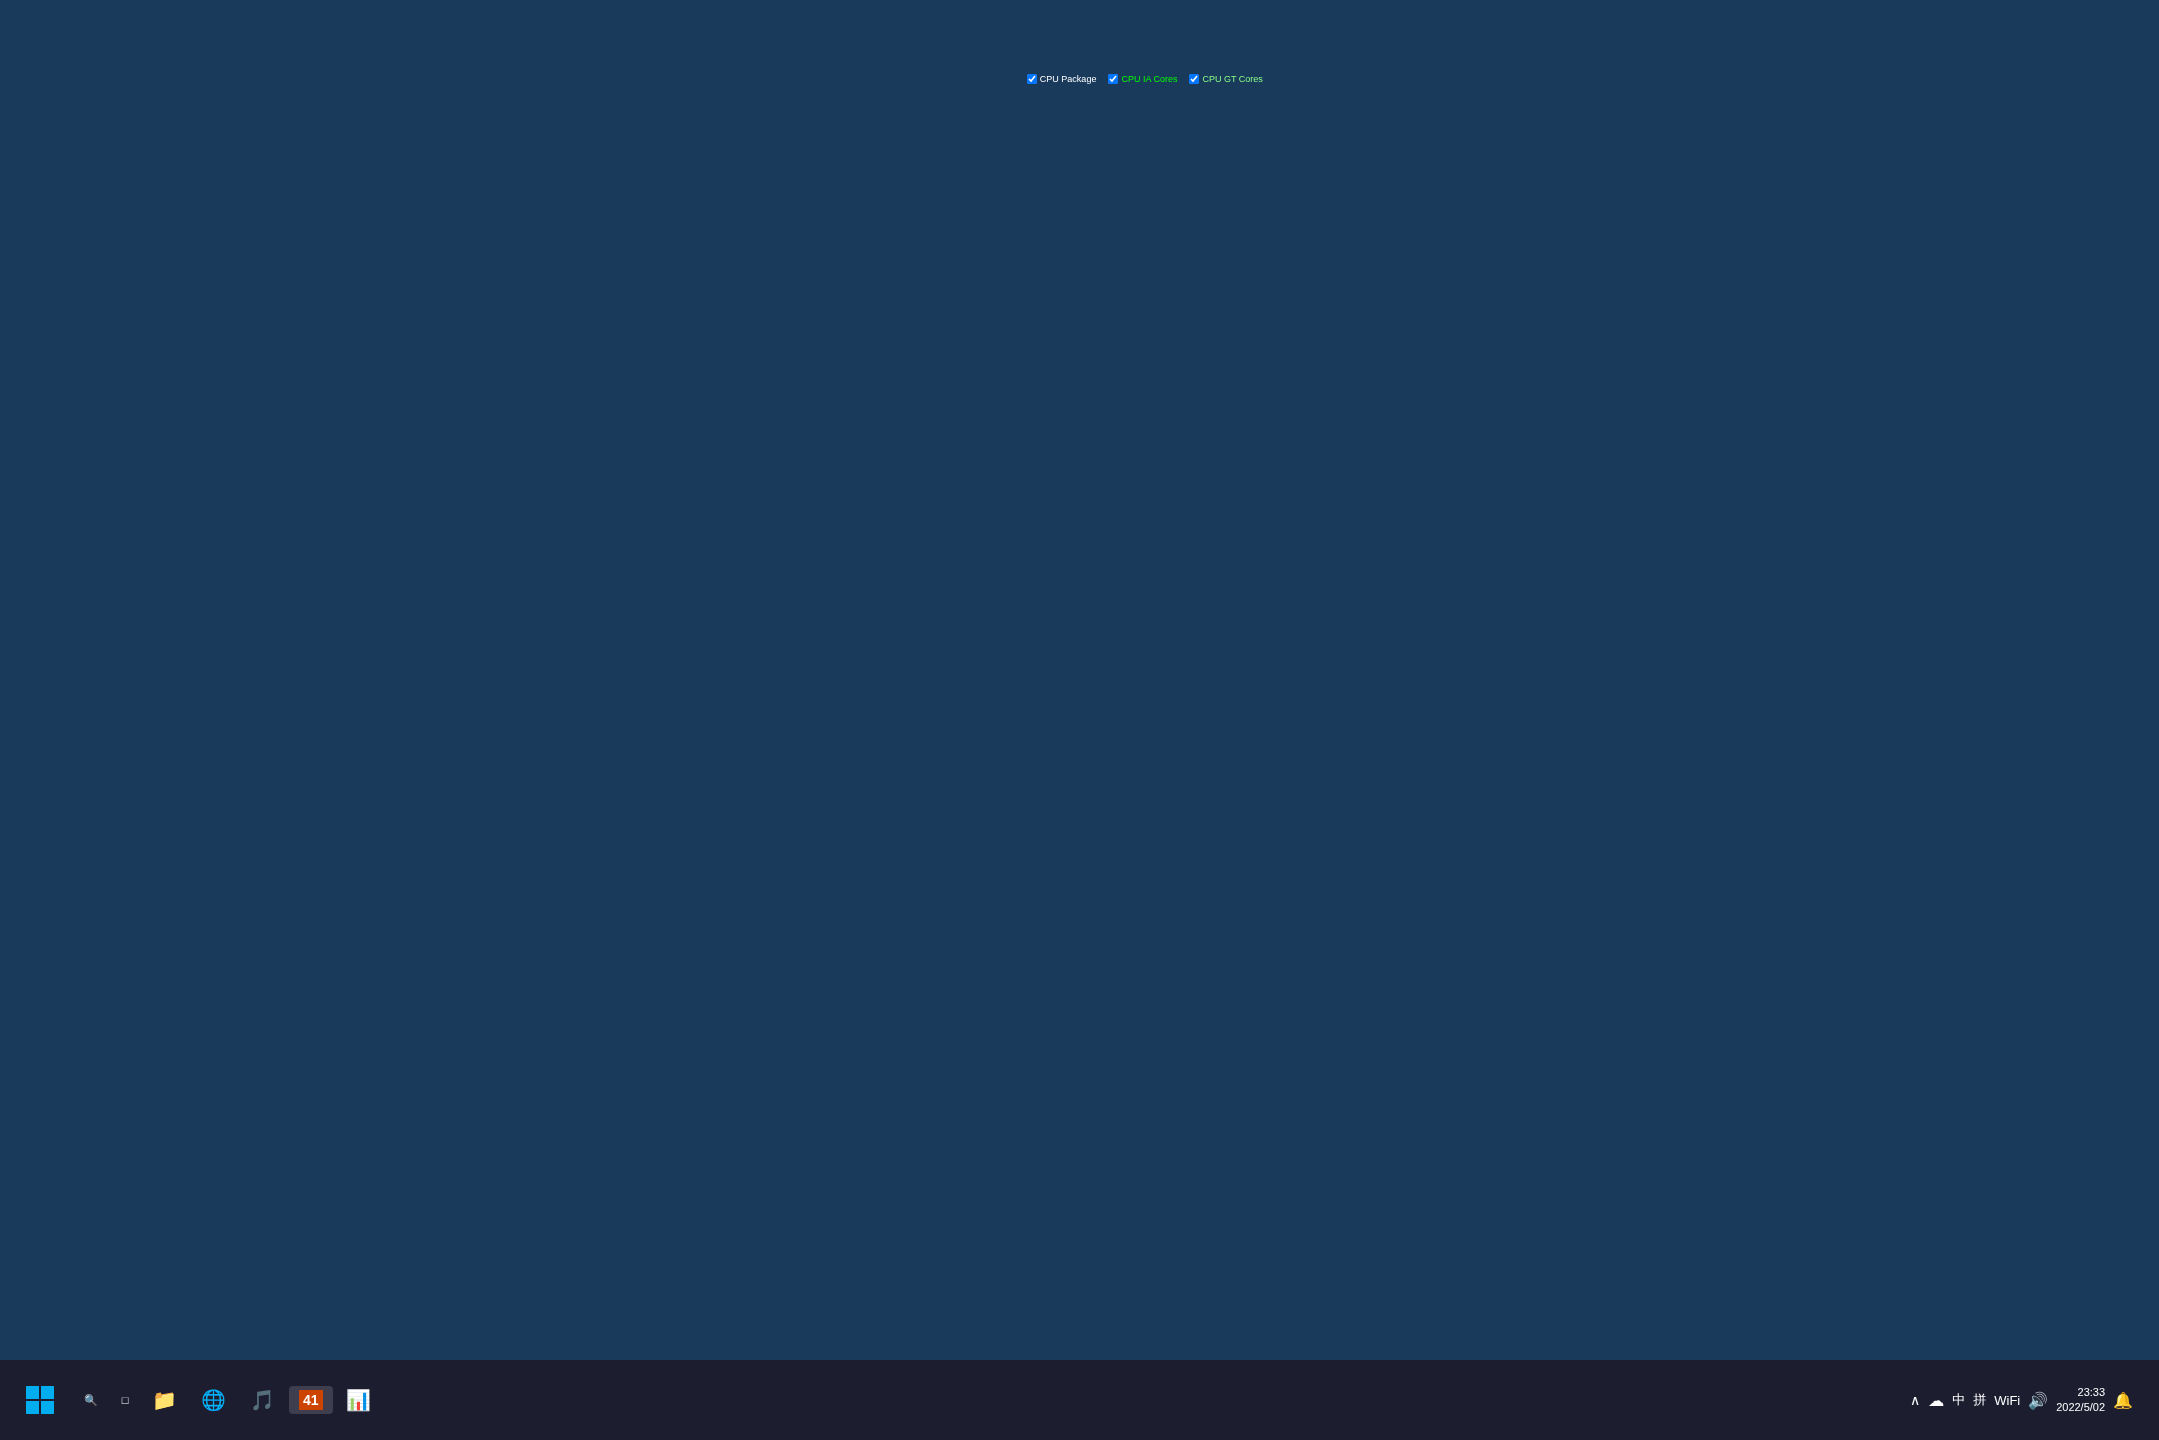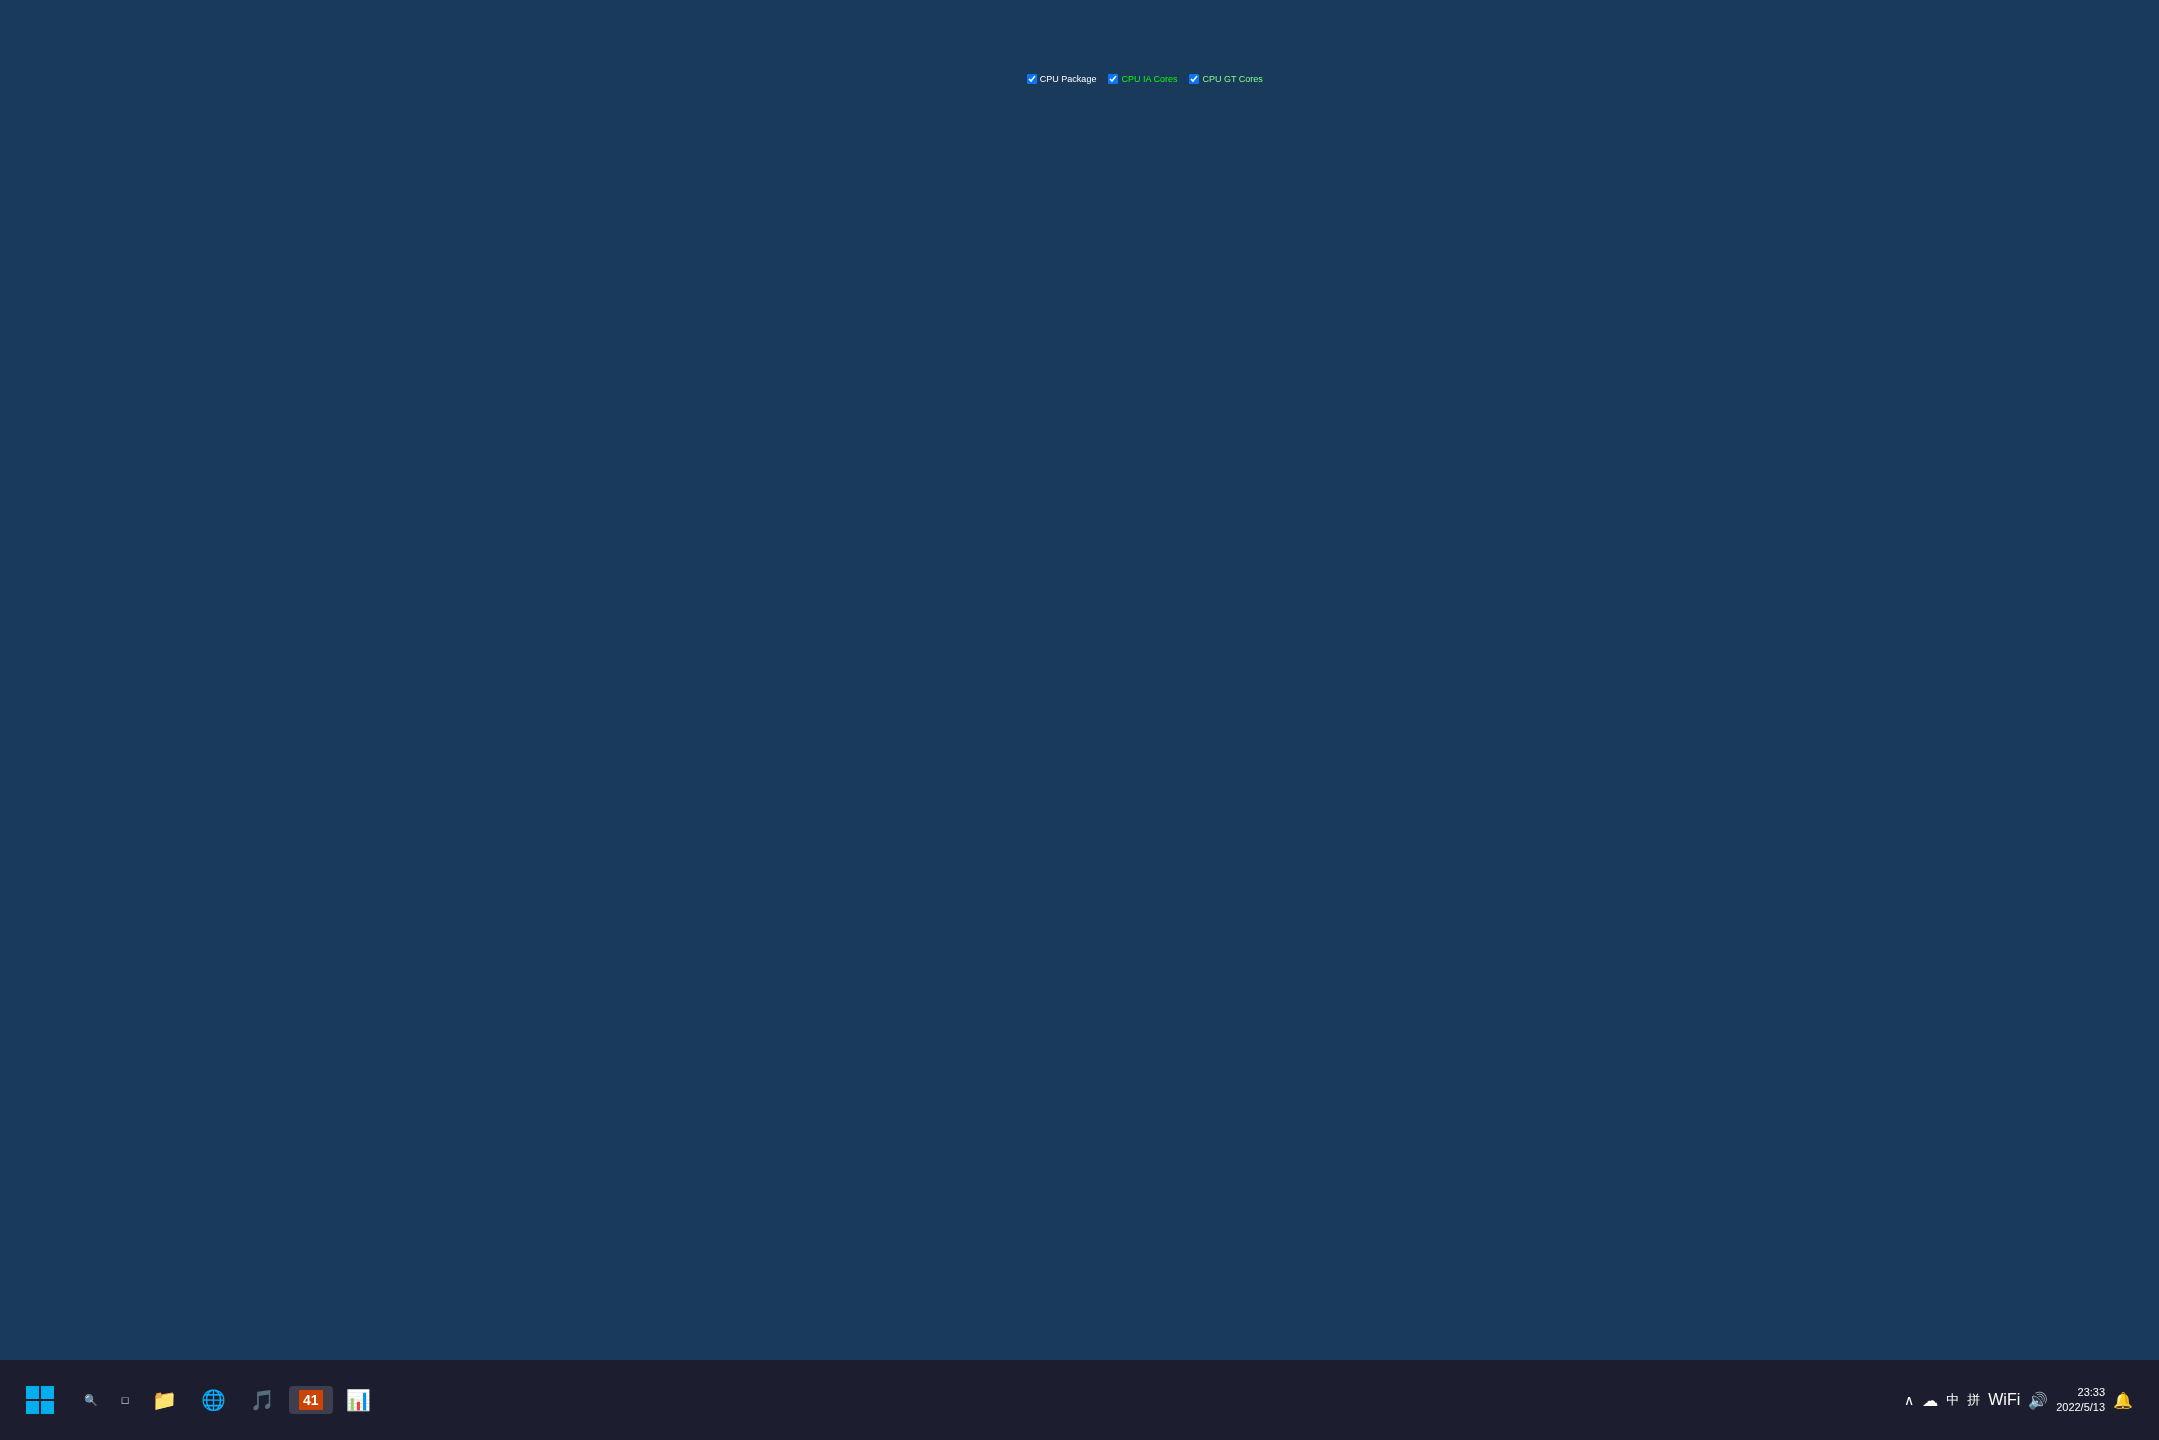--- a/index.html
+++ b/index.html
@@ -1349,21 +1349,21 @@
 
   <div class="taskbar-item">
     <span style="font-size:20px;">📊</span>
   </div>
 
   <div class="taskbar-systray">
     <span style="font-size:14px;">∧</span>
     <span style="font-size:16px;">☁</span>
     <span style="font-size:13px;">中</span>
     <span style="font-size:13px;">拼</span>
-    <span style="font-size:16px;">WiFi</span>
+    <span style="font-size:13px;">WiFi</span>
     <span style="font-size:16px;">🔊</span>
     <div class="taskbar-clock">
       <div>23:33</div>
-      <div>2022/5/13</div>
+      <div>2022/5/02</div>
     </div>
     <span style="font-size:16px;">🔔</span>
   </div>
 </div>
 
 </body></html>

